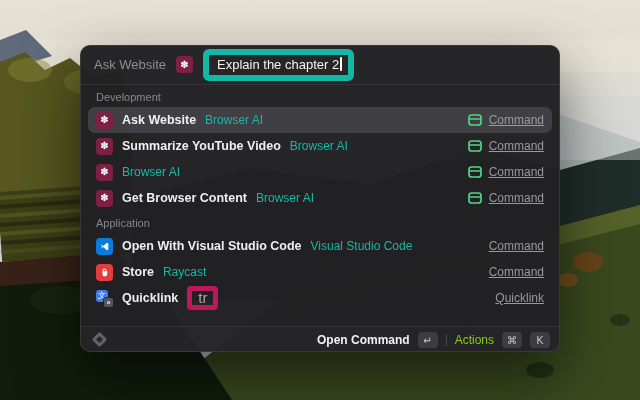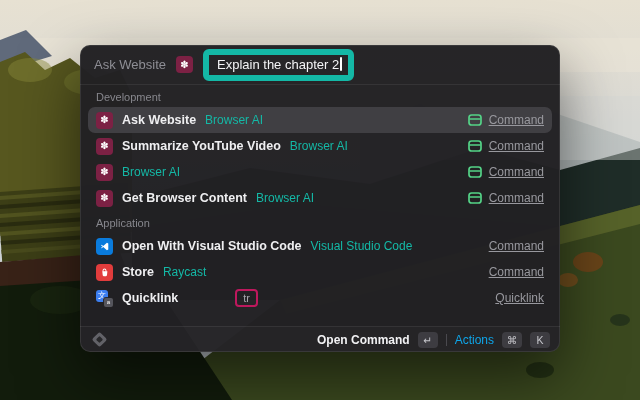--- a/index.html
+++ b/index.html
@@ -30,22 +30,22 @@
 
   
   .list { flex:1 1 auto; overflow:hidden; padding:0 8px;text-align:center; }
   .sec-hdr { height:22px; display:flex; align-items:flex-end; padding:0 8px 4px;
              color:#87878d; font-size:11px; }
   .row { height:26px; display:flex; align-items:center; gap:9px; padding:0 8px;
          border-radius:7px; }
   .row.selected { background:#403f43; }
   .title { color:#efeff1; font-size:12.5px; font-weight:bold; white-space:nowrap; }
   .sub { color:#14b8a6; font-size:12px; white-space:nowrap; }
-  .tagpill { border:2px solid #be185d; border-radius:4px; color:#a6a6ac; font-size:11px;
-             padding:1px 6px; line-height:12px;margin-left:48px; }
+  .tagpill { border:5px solid #be185d; border-radius:4px; color:#a6a6ac; font-size:15px;
+             padding:1px 6px; line-height:12px; }
   .spacer { flex:1 1 auto; }
   .type { color:#98989e; font-size:12px; white-space:nowrap;text-decoration:underline; }
 
   
   .ic { width:17px; height:17px; flex:0 0 17px; display:flex; align-items:center;
         justify-content:center; border-radius:4px; position:relative; }
   .ic-bai { background:#7c2144; color:#fff; font-size:10px; line-height:1; }
   .ic-wa  { background:#24cc63; border-radius:50%; }
   .run-dot { position:absolute; left:50%; bottom:-4px; transform:translateX(-50%);
              width:3px; height:3px; border-radius:50%; background:#9a9aa0; }
@@ -63,21 +63,21 @@
   
   .ftr { flex:0 0 26px; display:flex; align-items:center; gap:8px; padding:0 10px;
          border-top:1px solid rgba(255,255,255,0.07); background:rgba(255,255,255,0.015); }
   .rc-logo { width:11px; height:11px; transform:rotate(45deg); background:#85858c;
              border-radius:2px; opacity:.65; position:relative; margin-left:4px; }
   .rc-logo::after { content:""; position:absolute; inset:3px; background:#2c2b2e; border-radius:1px; }
   .ftr-primary { color:#f2f2f4; font-size:12px; font-weight:bold; }
   .keycap { min-width:20px; height:16px; padding:0 4px; background:#3d3c41; border-radius:4px;
             color:#c6c6cb; font-size:10.5px; display:flex; align-items:center; justify-content:center; }
   .ftr-div { width:1px; height:12px; background:#4a494e; }
-  .ftr-actions { color:#0ea5e9; font-size:12px; }
+  .ftr-actions { color:#84cc16; font-size:12px; }
 </style>
 </head>
 <body>
 
 <div class="wallpaper">
   <svg viewBox="0 0 640 400" preserveAspectRatio="none" aria-hidden="true">
     <defs>
       <linearGradient id="sky" x1="0" y1="0" x2="0" y2="1">
         <stop offset="0" stop-color="#e7e1d2"></stop>
         <stop offset="0.45" stop-color="#d4d6d6"></stop>

